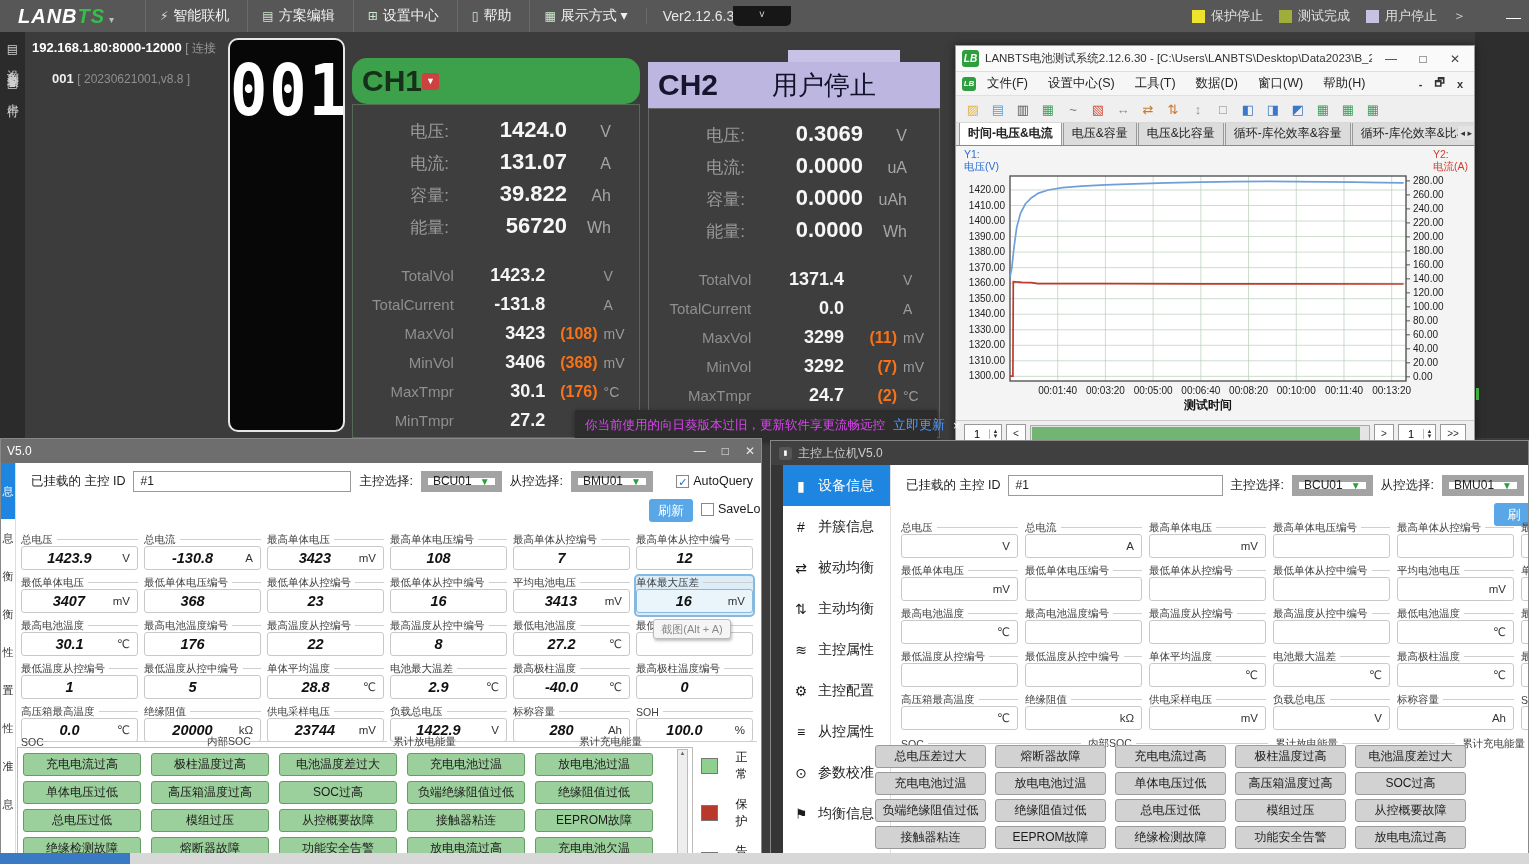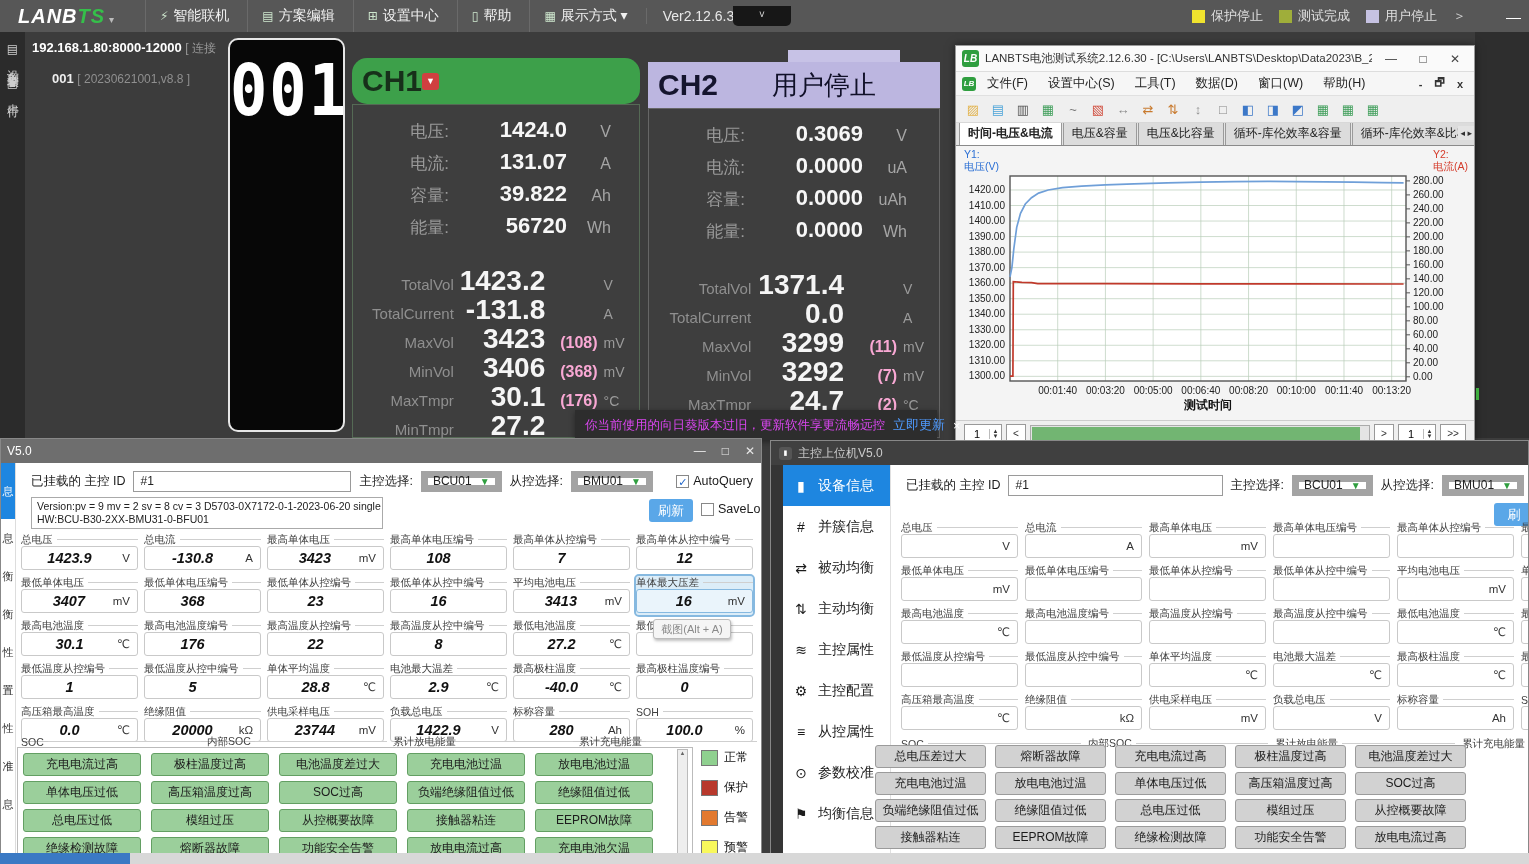--- a/index.html
+++ b/index.html
@@ -62,22 +62,22 @@
   #ch1 .ch-body { top:72px; }
   #ch2 .ch-body { top:76px; border-color:#666; }
   .mrow { display:flex; align-items:baseline; height:30px; margin-top:2px;}
   .mrow .ml { width:96px; text-align:right; color:#9b9b9b; font-size:17px;}
   .mrow .mv { width:118px; text-align:right; color:#f7f7f7; font-size:22px; font-weight:bold;}
   .mrow .mu { width:56px; text-align:right; color:#a5a5a5; font-size:16px; padding-right:12px;}
   .metrics { margin-top:12px; }
   .totals { margin-top:22px; }
   .trow { display:flex; align-items:baseline; height:29px;}
   .trow .tl { width:108px; text-align:right; color:#8f8f8f; font-size:15px;}
-  .trow .tv { width:98px; text-align:right; color:#f5f5f5; font-size:28px; font-weight:bold;}
-  .trow .tx { width:56px; text-align:right; color:#f9a8d4; font-size:16px; font-weight:bold;}
+  .trow .tv { width:98px; text-align:right; color:#f5f5f5; font-size:18px; font-weight:bold;}
+  .trow .tx { width:56px; text-align:right; color:#f97316; font-size:16px; font-weight:bold;}
   .trow .tu { width:44px; text-align:left; color:#9b9b9b; font-size:14px; padding-left:6px;}
 
   
   .cwin { position:absolute; left:955px; top:45px; width:520px; height:402px; background:#f0f0f0;
     border:1px solid #9a9a9a; z-index:3; overflow:hidden; box-shadow:0 0 8px rgba(0,0,0,.5);}
   .cw-title { height:26px; background:#fafafa; display:flex; align-items:center; padding:0 6px; gap:6px;
     border-bottom:1px solid #ddd;}
   .lb-logo { width:17px; height:17px; background:#2f9e3f; border-radius:3px; color:#fff; font-weight:bold;
     font-size:10px; display:flex; align-items:center; justify-content:center; font-style:italic;}
   .cw-title .t { font-size:11.5px; color:#333; flex:1; white-space:nowrap; overflow:hidden;}
@@ -156,21 +156,21 @@
   .gridL { position:absolute; left:20px; top:94px; width:736px; height:216px; overflow:hidden;
     display:grid; grid-template-columns:repeat(6,117px); grid-auto-rows:39px; gap:4px 6px;}
   .partrow { position:absolute; left:20px; top:296px; width:736px; height:13px; overflow:hidden; display:grid;
     grid-template-columns:repeat(4,180px); gap:6px;}
   .flagsL { position:absolute; left:22px; top:314px; width:634px; height:112px; overflow:hidden;
     display:grid; grid-template-columns:repeat(5,118px); grid-auto-rows:23px; gap:5px 10px;}
   .flagbox-border { position:absolute; left:16px; top:308px; width:676px; height:118px; border:1px solid #bbb;}
   .vscroll { position:absolute; left:676px; top:310px; width:11px; height:114px; background:#eee; border:1px solid #bbb;}
   .vscroll::before { content:'▲'; display:block; font-size:6px; text-align:center; color:#666;}
   .legend { position:absolute; left:700px; top:310px; width:58px;}
-  .lg-it { display:flex; align-items:center; gap:6px; margin-bottom:13px;}
+  .lg-it { display:flex; align-items:center; gap:18px; margin-bottom:13px;}
   .lg-sq { width:17px; height:16px; border:1px solid #777;}
   .lg-tx { font-size:12px; color:#111; }
   .tooltip { position:absolute; left:652px; top:180px; width:78px; height:20px; background:#f5f5f5;
     border:1px solid #bbb; border-radius:3px; box-shadow:1px 2px 3px rgba(0,0,0,.25); font-size:11px;
     color:#8a8a8a; display:flex; align-items:center; justify-content:center; z-index:3;}
 
   
   #bmsR { left:770px; top:440px; width:759px; height:414px; }
   #bmsR .tbar { height:24px; background:#404040; color:#ccc; display:flex; align-items:center; gap:6px; padding:0 8px; font-size:12px;}
   .sideL { position:absolute; left:0; top:24px; width:12px; bottom:0; background:#353535;}
@@ -598,24 +598,20 @@
       <span class="ctrl-lb">从控选择:</span>
       <span class="dd">
           <span>BMU01</span>
           <span class="ar">▼</span>
         </span>
       <span class="chk" style="margin-left:auto">
         <span class="bx">✓</span>
           <span>AutoQuery</span>
       </span>
     </div>
-    <div class="verbox">
-      <div>Version:pv = 9 mv = 2 sv = 8 cv = 3   D5703-0X7172-0-1-2023-06-20 single</div>
-      <div>HW:BCU-B30-2XX-BMU31-0-BFU01</div>
-    </div>
     <div class="btn-blue refresh">刷新</div>
     <span class="chk savelog">
       <span class="bx"></span>
         <span>SaveLog</span>
     </span>
     <div class="gridL">
       <div class="fieldcell">
           <div class="fc-l">总电压</div>
           <div class="fc-b">
             <span class="fc-v">1423.9</span>

